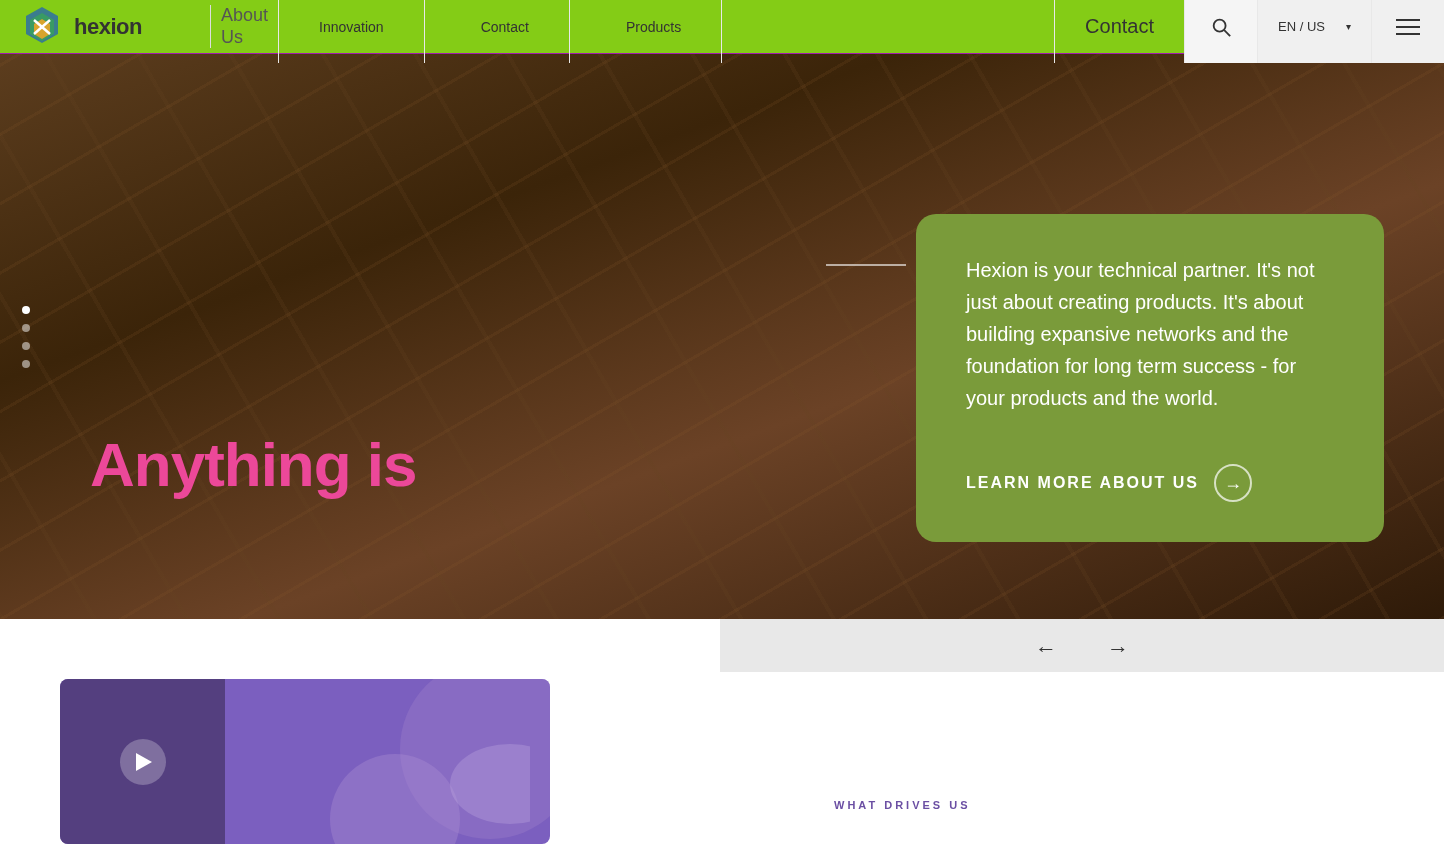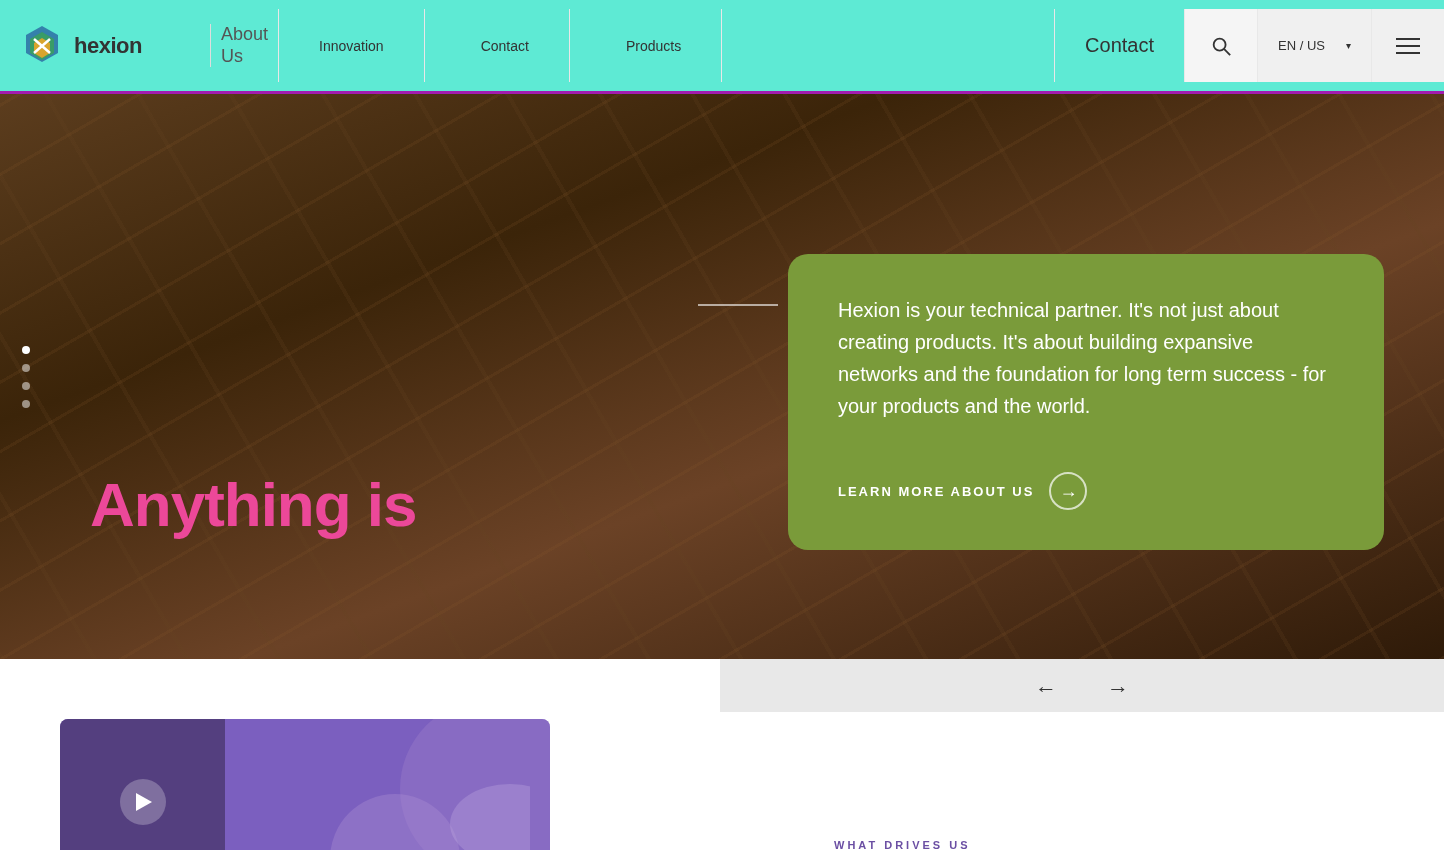--- a/index.html
+++ b/index.html
@@ -2,23 +2,23 @@
 <html><head>
   <meta charset="utf-8">
   <style>
     * { margin: 0; padding: 0; box-sizing: border-box; }
     body { font-family: Arial, Helvetica, sans-serif; width: 1444px; height: 850px; overflow: hidden; background: #fff; }
 
     
     .header {
       display: flex;
       align-items: center;
-      height: 94px;
-      background: #5eead4;
-      border-bottom: 3px solid #a21caf;
+      height: 54px;
+      background: #84cc16;
+      border-bottom: 1px solid #a21caf;
       position: relative;
       z-index: 10;
     }
     .logo-area {
       display: flex;
       align-items: center;
       padding: 0 20px;
       gap: 10px;
       min-width: 210px;
     }
@@ -180,21 +180,21 @@
       font-size: 62px;
       font-weight: 800;
       line-height: 1.1;
       letter-spacing: -1px;
     }
     
     .info-card {
       position: absolute;
       right: 60px;
       top: 160px;
-      width: 596px;
+      width: 468px;
       background: #7a9b3a;
       border-radius: 20px;
       padding: 40px 50px 40px 50px;
     }
     .info-card-dash {
       position: absolute;
       left: -90px;
       top: 50px;
       width: 80px;
       height: 2px;
@@ -207,21 +207,21 @@
       margin-bottom: 50px;
     }
     .learn-more-btn {
       display: flex;
       align-items: center;
       gap: 15px;
       cursor: pointer;
     }
     .learn-more-label {
       color: #fff;
-      font-size: 13px;
+      font-size: 16px;
       font-weight: bold;
       letter-spacing: 2px;
       text-transform: uppercase;
       text-align: center;
     }
     .learn-more-arrow {
       width: 38px;
       height: 38px;
       border-radius: 50%;
       border: 2px solid rgba(255,255,255,0.7);

